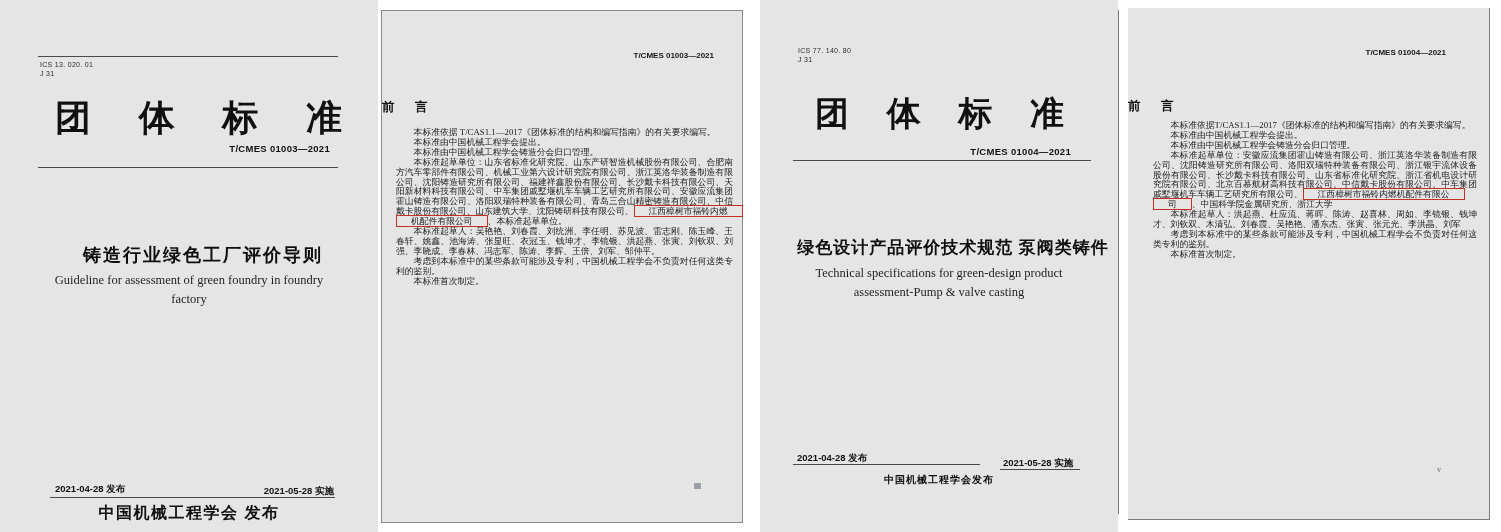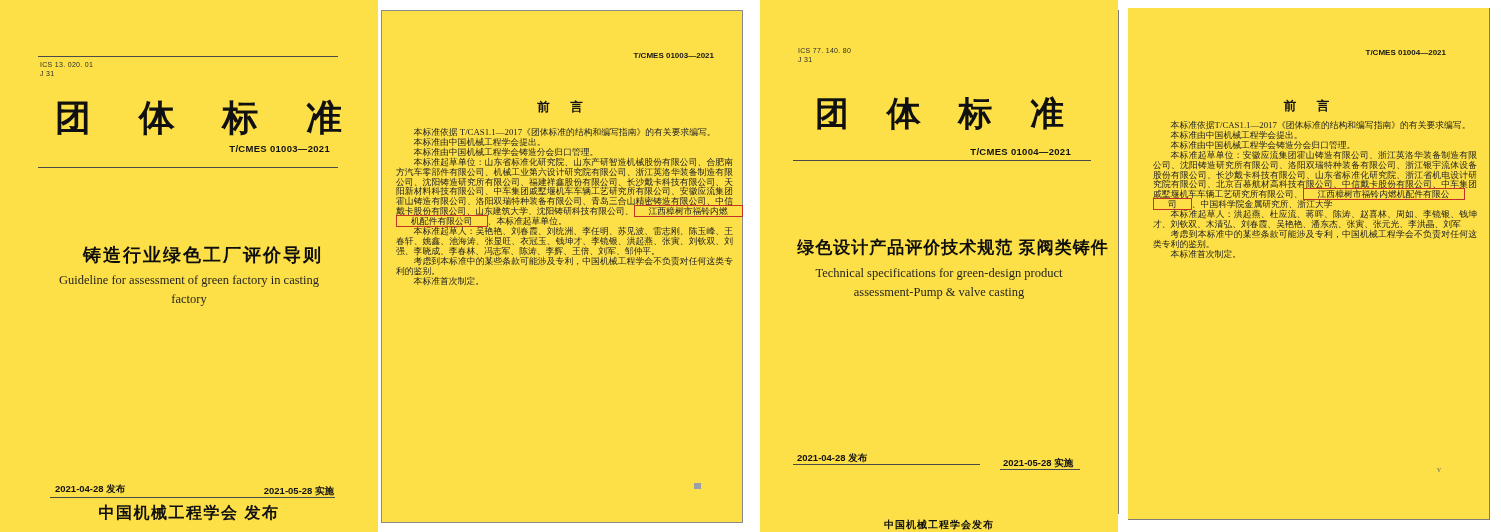--- a/index.html
+++ b/index.html
@@ -1,33 +1,33 @@
 <!DOCTYPE html>
 <html><head>
 <meta charset="utf-8">
 <style>
   html,body{margin:0;padding:0;background:#ffffff;}
   #canvas{position:relative;width:1501px;height:532px;background:#ffffff;overflow:hidden;
           font-family:"Liberation Serif", serif;color:#1c1c1c;}
-  .page{position:absolute;background:#fde047;}
+  .page{position:absolute;background:#e5e5e5;}
   .abs{position:absolute;}
   .rule{position:absolute;height:1px;background:#4a4a4a;}
   .ics{font-family:"Liberation Sans", sans-serif;font-size:7px;line-height:9px;color:#2b2b2b;letter-spacing:.3px;}
   .banner{position:absolute;display:flex;justify-content:space-between;
           font-family:"Liberation Sans", sans-serif;font-weight:700;color:#101010;}
   .stdno{position:absolute;font-family:"Liberation Sans", sans-serif;font-weight:700;
          font-size:9.5px;letter-spacing:.3px;color:#111;text-align:right;}
   .title-zh{position:absolute;left:0;right:0;text-align:center;font-family:"Liberation Sans", sans-serif;
             font-weight:700;color:#0e0e0e;padding-left:28px;}
   .title-en{position:absolute;left:0;right:0;text-align:center;font-size:12.5px;line-height:19px;color:#1f1f1f;}
   .datetxt{position:absolute;font-family:"Liberation Sans", sans-serif;font-weight:700;font-size:9.5px;color:#111;}
   .publisher{position:absolute;left:0;right:0;text-align:center;font-family:"Liberation Sans", sans-serif;
              font-weight:700;color:#111;}
   .hdrno{position:absolute;font-family:"Liberation Sans", sans-serif;font-weight:700;font-size:8px;color:#151515;}
-  .fw-head{position:absolute;left:0;right:0;text-align:center;font-family:Liberation Serif, serif;
+  .fw-head{position:absolute;left:0;right:0;text-align:left;font-family:Liberation Serif, serif;
            font-weight:700;font-size:12.5px;letter-spacing:4px;color:#141414;}
   .fw-body{position:absolute;font-size:8.8px;line-height:9.9px;text-align:justify;color:#212121;}
   .fw-body p{margin:0;text-indent:2em;}
   .hl{border:1px solid #c53127;padding:0 14px;-webkit-box-decoration-break:clone;box-decoration-break:clone;}
   .pagemark{position:absolute;background:#9aa0a6;}
   .pagenum{position:absolute;font-size:8px;color:#6b6b6b;}
   .vline{position:absolute;width:1px;background:#7b7b7b;}
 </style>
 </head>
 <body>
@@ -43,21 +43,21 @@
     <div class="banner" style="left:55px;right:36px;top:94px;font-size:36px;">
       <span>团</span>
       <span>体</span>
       <span>标</span>
       <span>准</span>
     </div>
     <div class="stdno" style="right:48px;top:143px;">T/CMES 01003—2021</div>
     <div class="rule" style="left:38px;right:40px;top:167px;"></div>
     <div class="title-zh" style="top:243px;font-size:18px;letter-spacing:2px;">铸造行业绿色工厂评价导则</div>
     <div class="title-en" style="top:271px;">
-      <div>Guideline for assessment of green factory in casting</div>
+      <div>Guideline for assessment of green foundry in foundry</div>
       <div>factory</div>
     </div>
     <div class="datetxt" style="left:55px;top:483px;">2021-04-28 发布</div>
     <div class="datetxt" style="right:44px;top:485px;">2021-05-28 实施</div>
     <div class="rule" style="left:50px;right:43px;top:497px;"></div>
     <div class="publisher" style="top:503px;font-size:16px;letter-spacing:1.5px;">中国机械工程学会 发布</div>
   </div>
 
   <div class="page" style="left:381px;top:10px;width:360px;height:511px;border:1px solid #8a8a8a;">
     <div class="hdrno" style="right:28px;top:40px;">T/CMES 01003—2021</div>
@@ -89,21 +89,21 @@
     <div class="rule" style="left:33px;right:27px;top:160px;"></div>
     <div class="title-zh" style="top:236px;font-size:17px;letter-spacing:1px;">绿色设计产品评价技术规范 泵阀类铸件</div>
     <div class="title-en" style="top:264px;">
       <div>Technical specifications for green-design product</div>
       <div>assessment-Pump &amp; valve casting</div>
     </div>
     <div class="datetxt" style="left:37px;top:452px;">2021-04-28 发布</div>
     <div class="rule" style="left:33px;width:187px;top:464px;"></div>
     <div class="datetxt" style="left:243px;top:457px;">2021-05-28 实施</div>
     <div class="rule" style="left:240px;width:80px;top:469px;"></div>
-    <div class="publisher" style="top:473px;font-size:10px;letter-spacing:1px;margin-top:45px;">中国机械工程学会发布</div>
+    <div class="publisher" style="top:473px;font-size:10px;letter-spacing:1px;">中国机械工程学会发布</div>
   </div>
   <div class="vline" style="left:1118px;top:10px;height:504px;"></div>
 
   <div class="page" style="left:1128px;top:8px;width:361px;height:511px;border-right:1px solid #7b7b7b;border-bottom:1px solid #7b7b7b;">
     <div class="hdrno" style="right:43px;top:40px;">T/CMES 01004—2021</div>
     <div class="fw-head" style="top:90px;">前　言</div>
     <div class="fw-body" style="left:25px;right:12px;top:113px;">
       <p>本标准依据T/CAS1.1—2017《团体标准的结构和编写指南》的有关要求编写。</p>
       <p>本标准由中国机械工程学会提出。</p>
       <p>本标准由中国机械工程学会铸造分会归口管理。</p>

